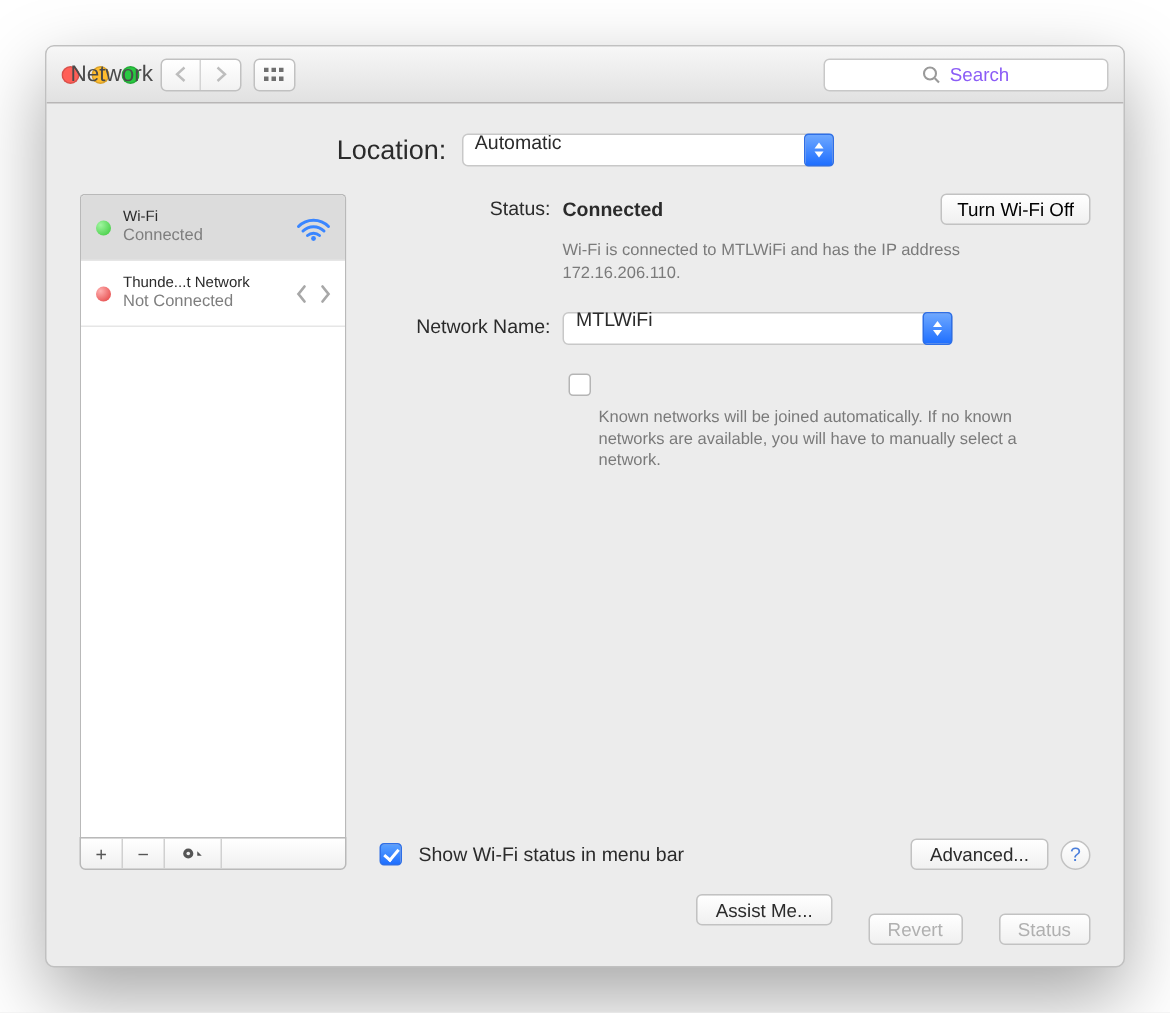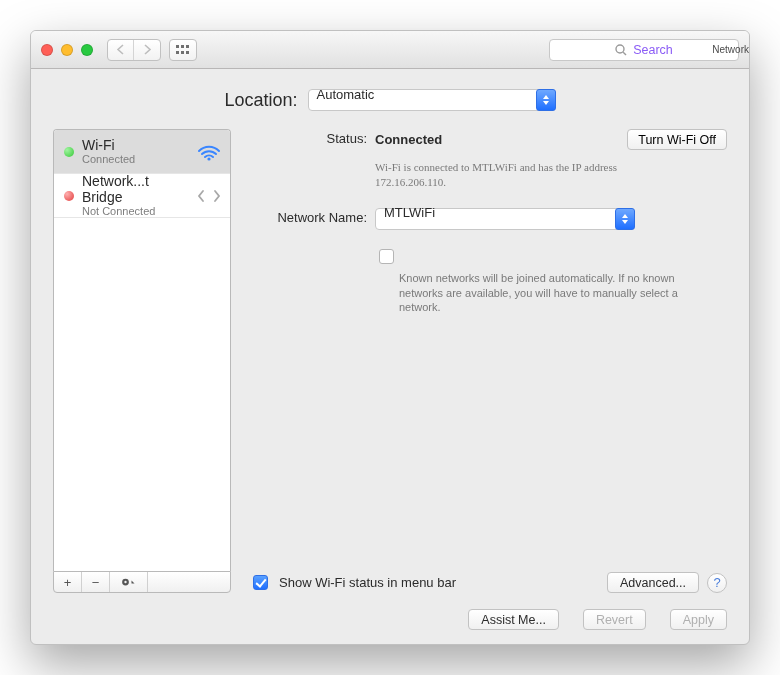--- a/index.html
+++ b/index.html
@@ -42,21 +42,21 @@
   }
   .segbtn .sbtn{
     width:26px; display:flex; align-items:center; justify-content:center;
     border-right:1px solid #d4d4d4; color:#7a7a7a;
   }
   .segbtn .sbtn:last-child{border-right:none;}
   .segbtn.nav{margin-right:8px;}
   .segbtn.nav .sbtn{color:#bdbdbd;}
   .gridicon{width:26px;}
   .titlebar-title{
-    position:absolute; left:16px; right:0; text-align:right; font-size:10px; color:#4a4a4a;
+    position:absolute; left:16px; right:0; text-align:left; font-size:15px; color:#4a4a4a;
     pointer-events:none;
   }
   .search{
     margin-left:auto; width:190px; height:22px;
     border:1px solid #c8c8c8; border-radius:4px; background:#fff;
     display:flex; align-items:center; justify-content:center; color:#8b5cf6; gap:6px;
     font-size:12.5px;
   }
   .search svg{flex:0 0 auto;}
 
@@ -99,21 +99,21 @@
   }
   .svc{
     height:44px; border-bottom:1px solid #e6e6e6;
     display:flex; align-items:center; padding:0 8px 0 10px; gap:8px; position:relative;
   }
   .svc.sel{ background:#dcdcdc; }
   .status-dot{width:10px;height:10px;border-radius:50%;}
   .status-dot.green{background:radial-gradient(circle at 30% 30%, #a0f5a0, #37c837);}
   .status-dot.red{background:radial-gradient(circle at 30% 30%, #ffb0b0, #e23c3c);}
   .svc-txt{flex:1; line-height:1.15;}
-  .svc-name{font-size:14px;}
+  .svc-name{font-size:10px;}
   .svc-state{font-size:11px; color:#7e7e7e;}
   .svc-icon{width:26px; display:flex; align-items:center; justify-content:center;}
   .sidebar-footer{
     height:22px; border:1px solid #b9b9b9; border-top:1px solid #b9b9b9; border-radius:0 0 4px 4px;
     background:linear-gradient(#ffffff,#f0f0f0); display:flex;
   }
   .ftbtn{ width:28px; border-right:1px solid #d0d0d0; display:flex; align-items:center; justify-content:center; color:#555;}
   .ftbtn:last-child{border-right:none;}
   .ftbtn.gear{width:38px; position:relative;}
   .ftblank{flex:1;}
@@ -127,21 +127,21 @@
   .row .lab{width:126px; text-align:right; padding-right:8px; padding-top:2px;}
   .row .val{flex:1;}
   .status-val{display:flex; align-items:center;}
   .bold{font-weight:600;}
   .turn-off{
     margin-left:auto; height:21px; padding:0 10px;
     border:1px solid #c2c2c2; border-radius:4px; background:linear-gradient(#ffffff,#f0f0f0);
     font-size:12.5px;
   }
   .subtext{font-size:11px; color:#7a7a7a; line-height:1.35;}
-  .indent{margin-left:126px; margin-top:2px; margin-bottom:18px; max-width:300px;font-family:Liberation Serif, serif;}
+  .indent{margin-left:126px; margin-top:2px; margin-bottom:18px; max-width:300px;}
   .netname .mac-select{width:260px;}
   .checkbox-row{display:flex; align-items:center; gap:8px; margin-left:126px; margin-top:8px;}
   input[type=checkbox].mac{
     appearance:none; width:15px;height:15px;border:1px solid #b5b5b5;border-radius:3px;background:#fff;position:relative;
   }
   input[type=checkbox].mac:checked{
     background:linear-gradient(#5aa1ff,#1f6fff); border-color:#2e6fe6;
   }
   input[type=checkbox].mac:checked::after{
     content:""; position:absolute; left:4px; top:1px; width:4px;height:8px;
@@ -150,21 +150,21 @@
   .ask-sub{margin-left:150px; margin-top:4px; max-width:290px;}
 
   .detail-footer{
     margin-top:auto; display:flex; align-items:center; gap:8px;
   }
   .push{margin-left:auto;}
   .mac-btn{
     height:21px; padding:0 12px; border:1px solid #c2c2c2; border-radius:4px;
     background:linear-gradient(#ffffff,#f0f0f0); font-size:12.5px; color:#2b2b2b;
   }
-  .mac-btn[disabled]{color:#b0b0b0;}
+  .mac-btn[disabled]{color:#b0b0b0;margin-top:13px;}
   .help-circ{
     width:20px;height:20px;border:1px solid #c2c2c2;border-radius:50%;display:flex;align-items:center;justify-content:center;
     background:linear-gradient(#ffffff,#f0f0f0); color:#4a7edb; font-size:13px;
   }
 
   
   .bottom-buttons{
     display:flex; gap:24px; justify-content:flex-end; margin-top:16px;
   }
 </style>
@@ -244,21 +244,21 @@
                   <path d="M8 14 A6 6 0 0 1 16 14"></path>
                 </g>
                 <circle cx="12" cy="16" r="1.6" fill="#3a86ff"></circle>
               </svg>
             </div>
           </div>
 
           <div class="svc">
             <div class="status-dot red"></div>
             <div class="svc-txt">
-              <div class="svc-name">Network...t Bridge</div>
+              <div class="svc-name">Thunde...t Network</div>
               <div class="svc-state">Not Connected</div>
             </div>
             <div class="svc-icon">
               <svg width="24" height="18" viewBox="0 0 24 18">
                 <g fill="none" stroke="#a8a8a8" stroke-width="1.8" stroke-linecap="round">
                   <path d="M6 4 L2 9 L6 14"></path>
                   <path d="M18 4 L22 9 L18 14"></path>
                 </g>
               </svg>
             </div>
@@ -313,18 +313,18 @@
           <button class="mac-btn push">Advanced...</button>
           <div class="help-circ">?</div>
         </div>
       </div>
 
     </div>
 
     <div class="bottom-buttons">
       <button class="mac-btn">Assist Me...</button>
       <button class="mac-btn" disabled="">Revert</button>
-      <button class="mac-btn" disabled="">Apply</button>
+      <button class="mac-btn" disabled="">Status</button>
     </div>
 
   </div>
 
 </div>
 
 </body></html>

